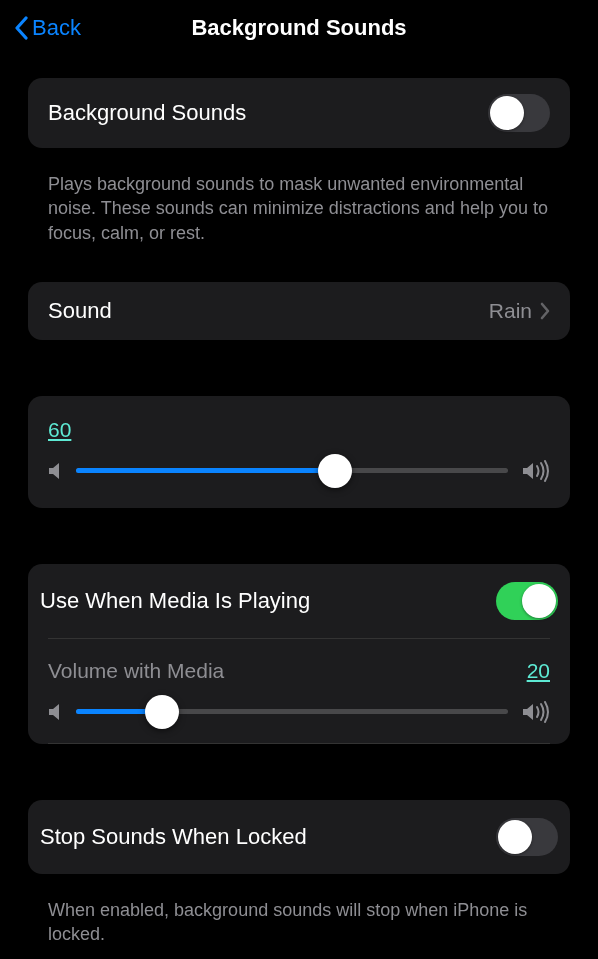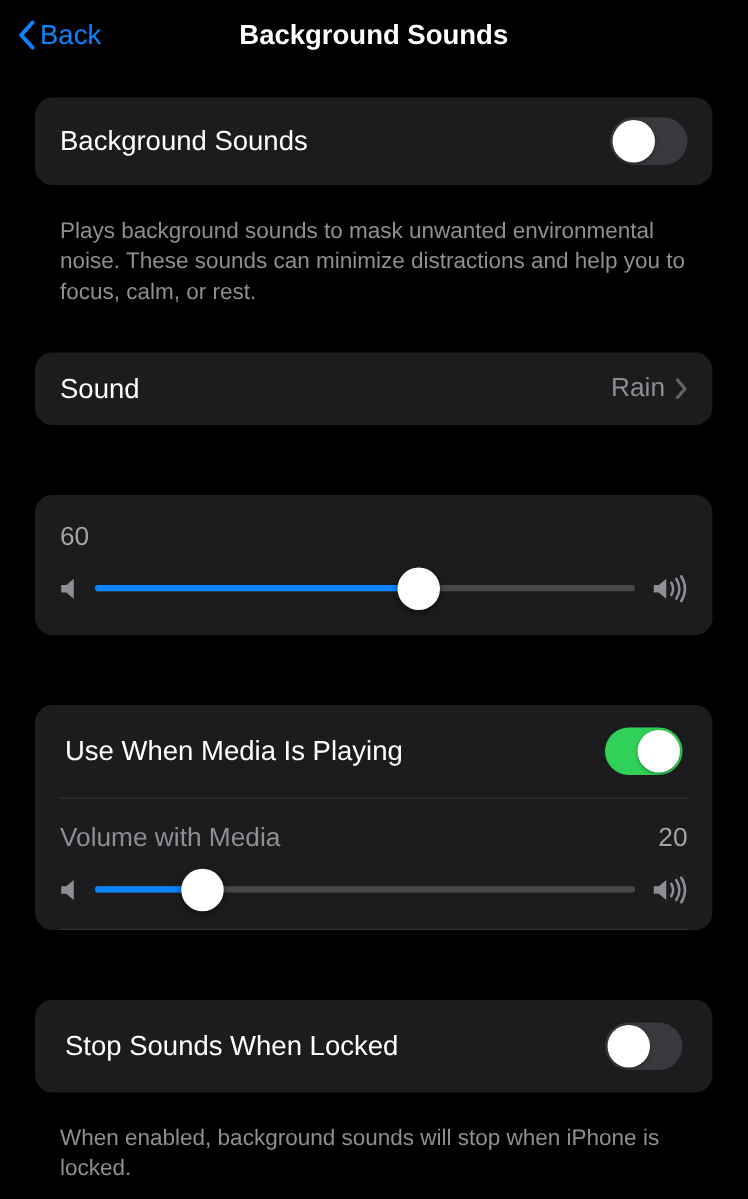--- a/index.html
+++ b/index.html
@@ -33,32 +33,32 @@
   
   .value-chev { display: flex; align-items: center; gap: 8px; color: #8e8e93; }
   .chevron-right { display: inline-flex; }
 
   .spacer-lg { height: 42px; }
 
   
   .vol-block { padding: 22px 20px 26px 20px; }
   .vol-head { display: flex; justify-content: space-between; align-items: baseline; margin-bottom: 18px; }
   .vol-title { font-size: 21px; color: #8e8e93; }
-  .vol-value { font-size: 21px; color: #a3a3a3; }
+  .vol-value { font-size: 21px; color: #5eead4; text-decoration: underline; }
   .slider-row { display: flex; align-items: center; gap: 14px; }
   .slider-track { flex: 1; height: 5px; background: #48484a; border-radius: 3px; position: relative; cursor: pointer; }
   .slider-fill { position: absolute; left: 0; top: 0; height: 100%; background: #0a84ff; border-radius: 3px; }
   .slider-thumb { position: absolute; top: 50%; width: 34px; height: 34px; border-radius: 50%; background: #fff; transform: translate(-50%, -50%); box-shadow: 0 2px 6px rgba(0,0,0,0.5); }
   .vol-icon { color: #8e8e93; display: inline-flex; }
 
   .sep { height: 1px; background: #333; margin: 0 20px; }
   .link-row { padding: 20px 20px 22px 20px; }
   .link { color: #0a84ff; font-size: 22px; cursor: pointer; }
 
-  .toggle-row-pad { padding: 18px 24px; }
+  .toggle-row-pad { padding: 18px 12px; }
 </style>
 </head>
 <body>
 <div class="screen">
 
   <div class="header">
     <div class="back-btn">
       <span class="chev">
         <svg width="14" height="24" viewBox="0 0 14 24" fill="none">
             <path d="M12 2 L3 12 L12 22" stroke="#0a84ff" stroke-width="3.2" stroke-linecap="round" stroke-linejoin="round"></path>

